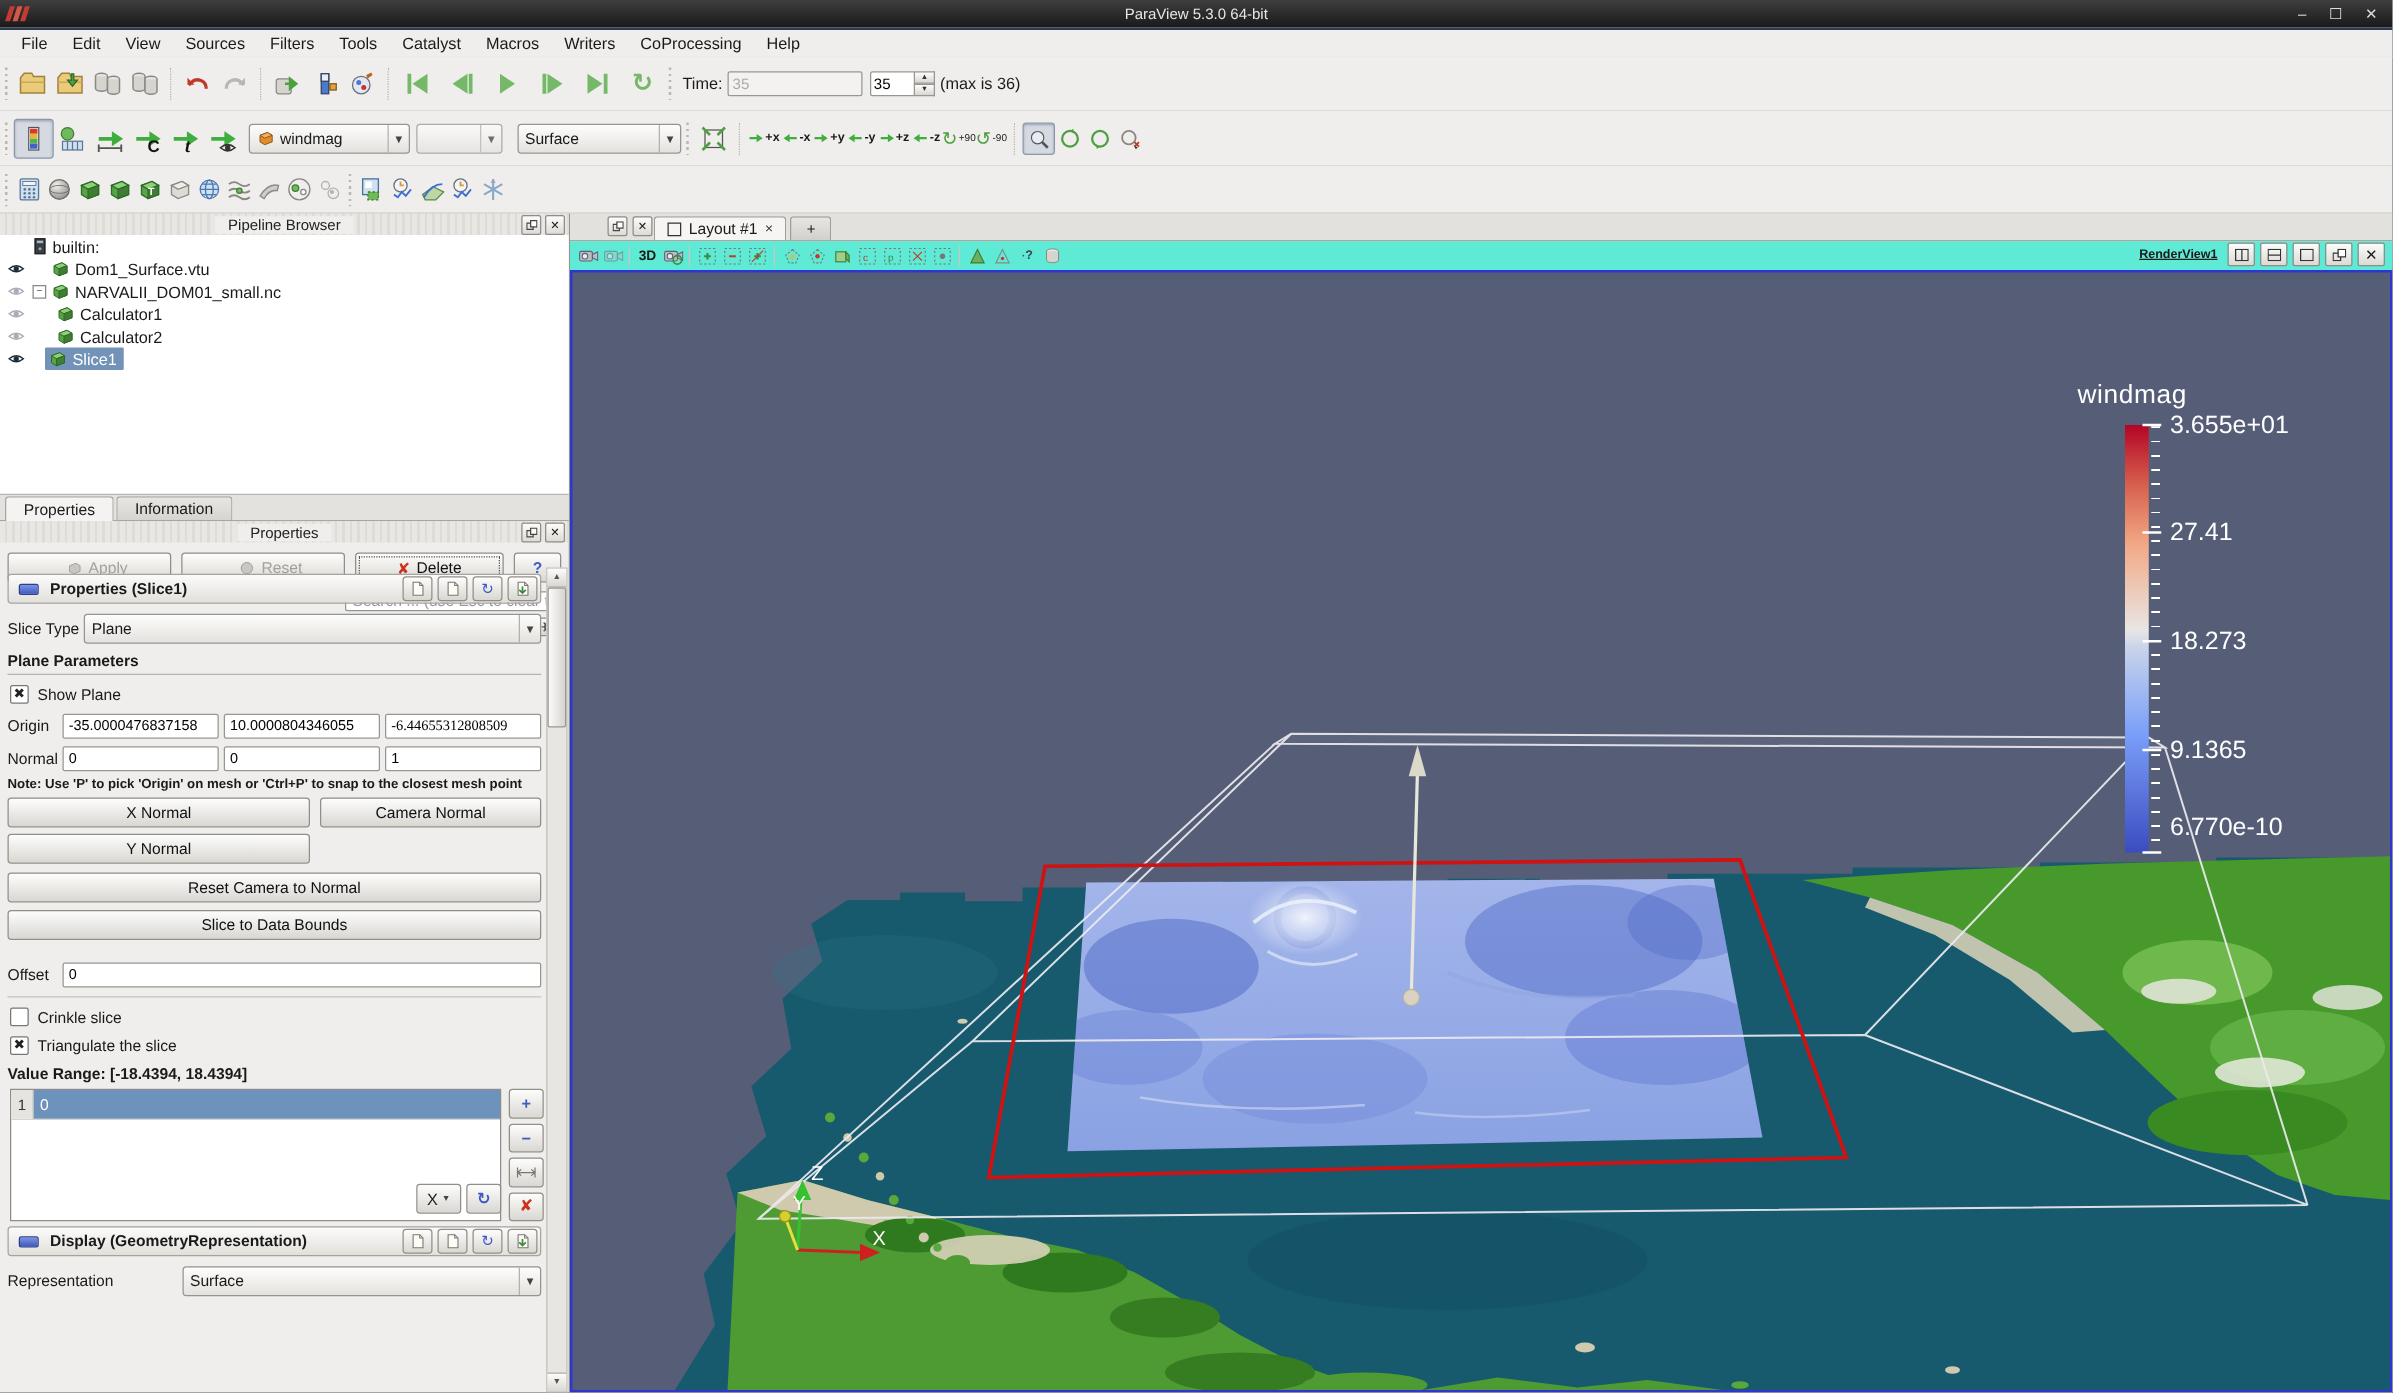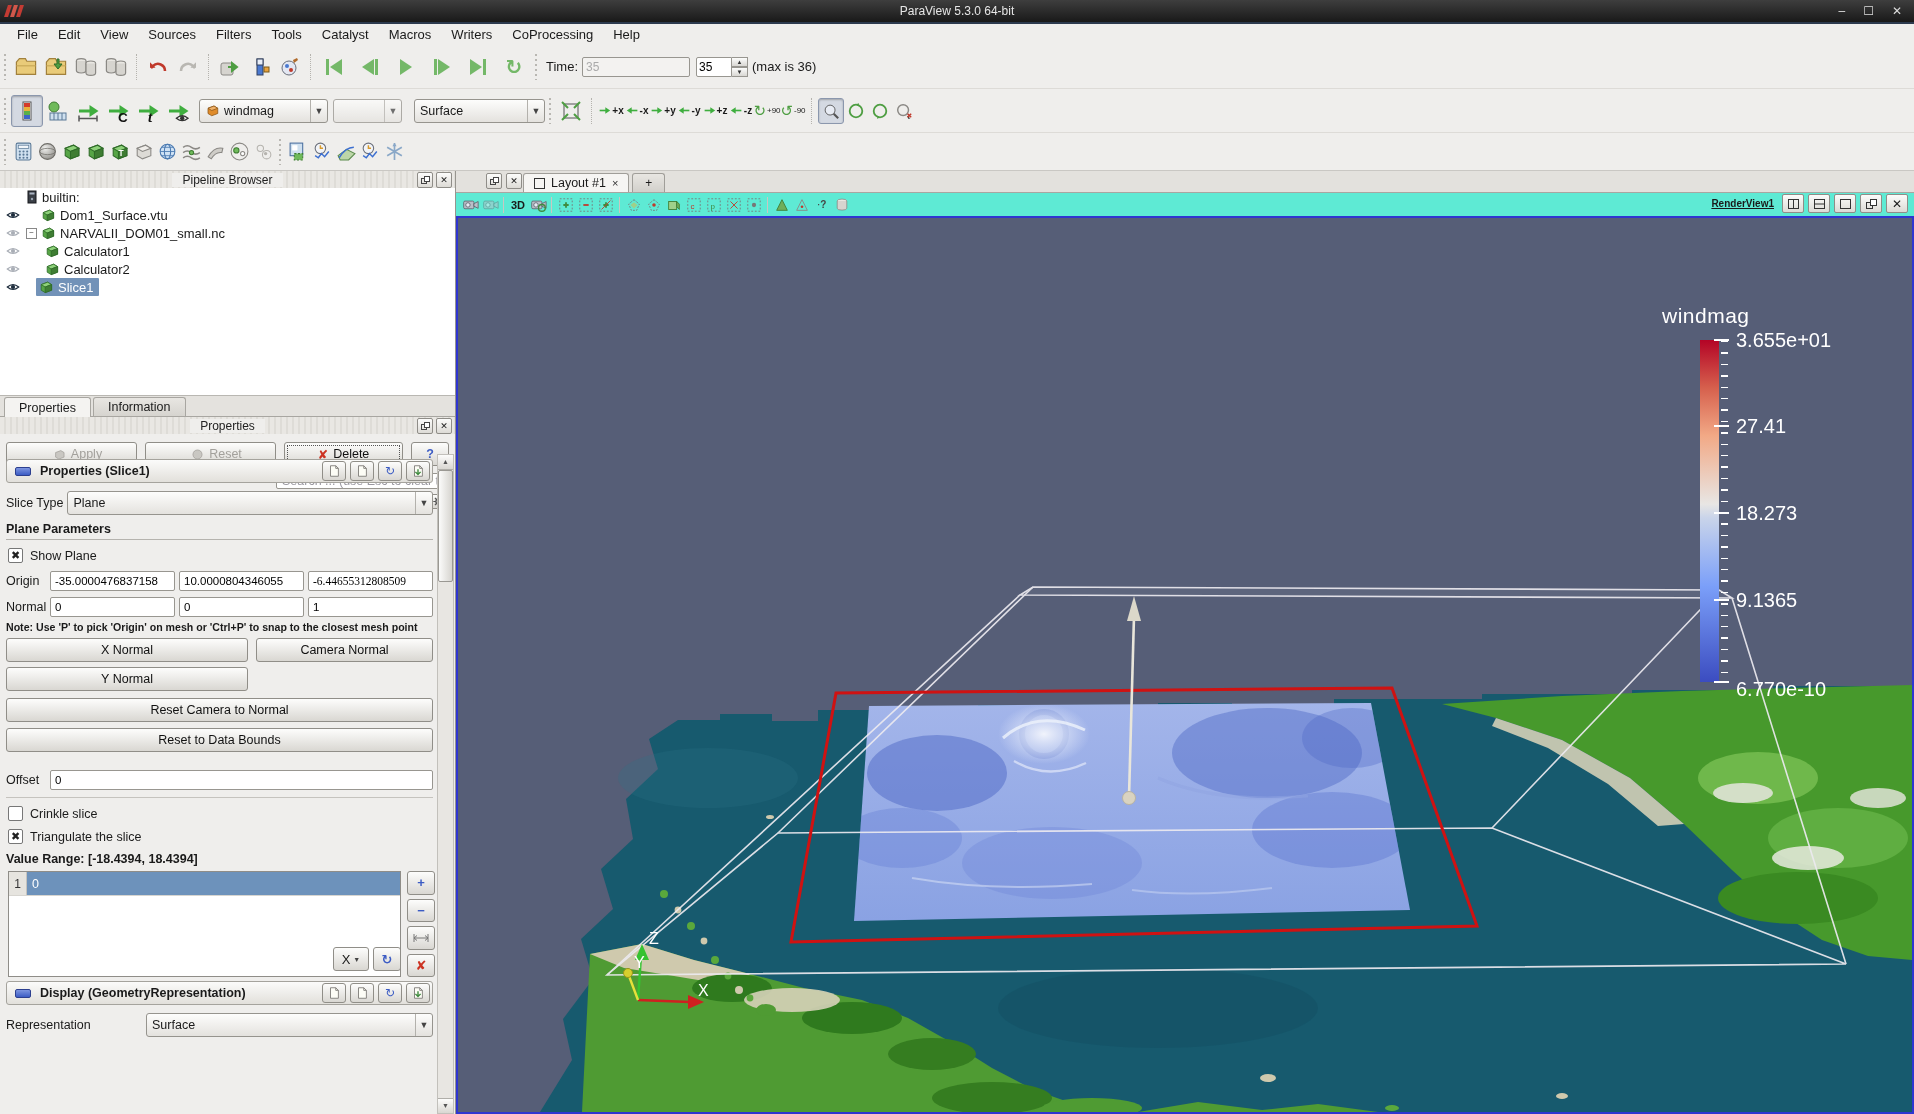--- a/index.html
+++ b/index.html
@@ -807,21 +807,21 @@
           <span class="btn" style="width:240px">X Normal</span>
           <span class="btn" style="flex:1">Camera Normal</span>
         </div>
         <div class="bgrid">
             <span class="btn" style="width:240px">Y Normal</span>
           </div>
         <div class="bgrid" style="margin-top:7px">
             <span class="btn" style="flex:1">Reset Camera to Normal</span>
           </div>
         <div class="bgrid" style="margin-top:6px">
-            <span class="btn" style="flex:1">Reset to Data Bounds</span>
+            <span class="btn" style="flex:1">Slice to Data Bounds</span>
           </div>
 
         <div class="formrow" style="margin-top:17px;height:22px">
           <span class="flabel" style="width:40px">Offset</span>
           <input class="field" style="flex: 1 1 0%;" value="0">
         </div>
         <hr class="hdiv">
 
         <div class="cbrow">
           <span class="cbox"></span>
@@ -1168,18 +1168,18 @@
           <div id="lticks"></div>
           <div class="lmaj" style="top:35px"></div>
           <div class="lmaj" style="top:121px"></div>
           <div class="lmaj" style="top:208px"></div>
           <div class="lmaj" style="top:295px"></div>
           <div class="lmaj" style="top:377px"></div>
           <div class="llab" style="top:25px">3.655e+01</div>
           <div class="llab" style="top:111px">27.41</div>
           <div class="llab" style="top:198px">18.273</div>
           <div class="llab" style="top:285px">9.1365</div>
-          <div class="llab" style="top:374px">6.770e-10</div>
+          <div class="llab" style="top:347px">6.770e-10</div>
         </div>
       </div>
     </div>
   </div>
 </div>
 
 </body></html>

